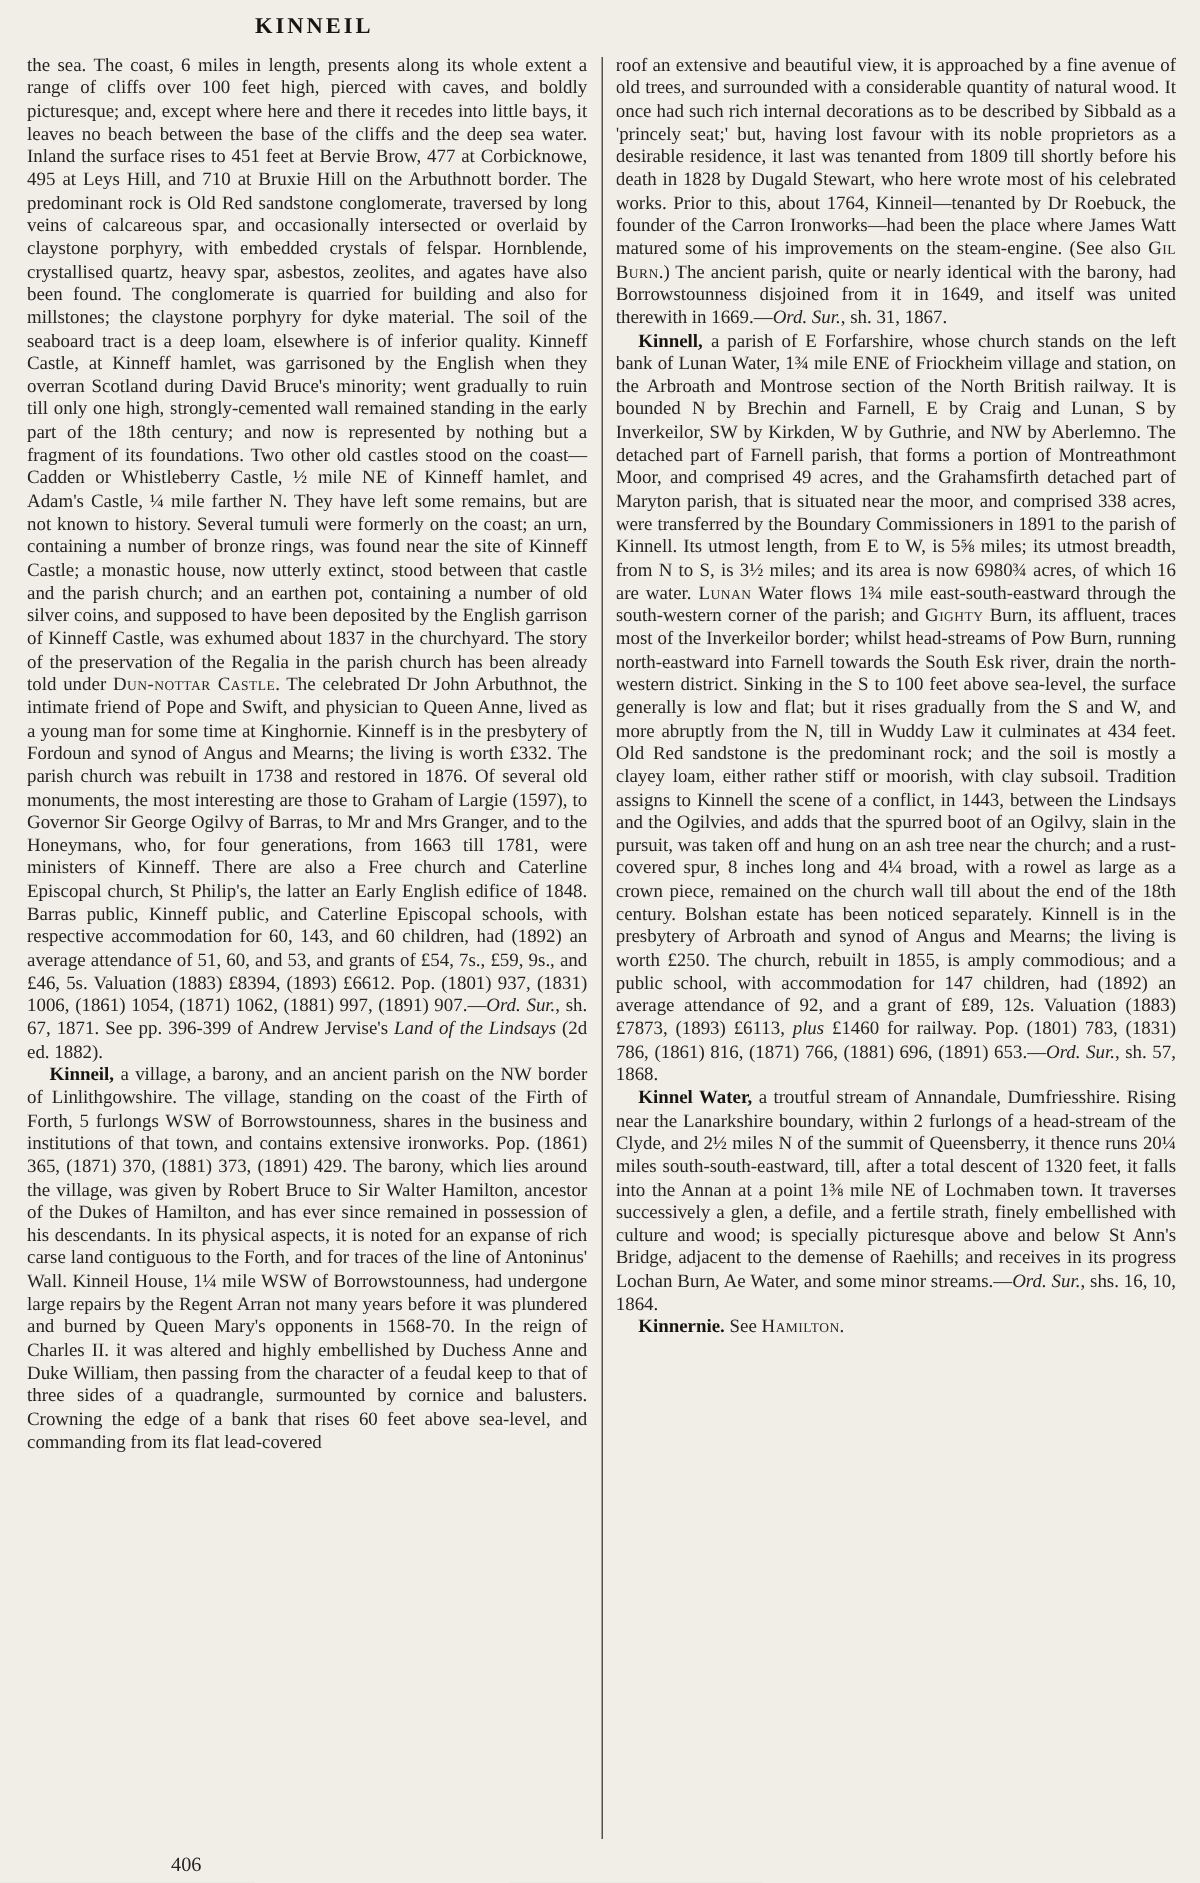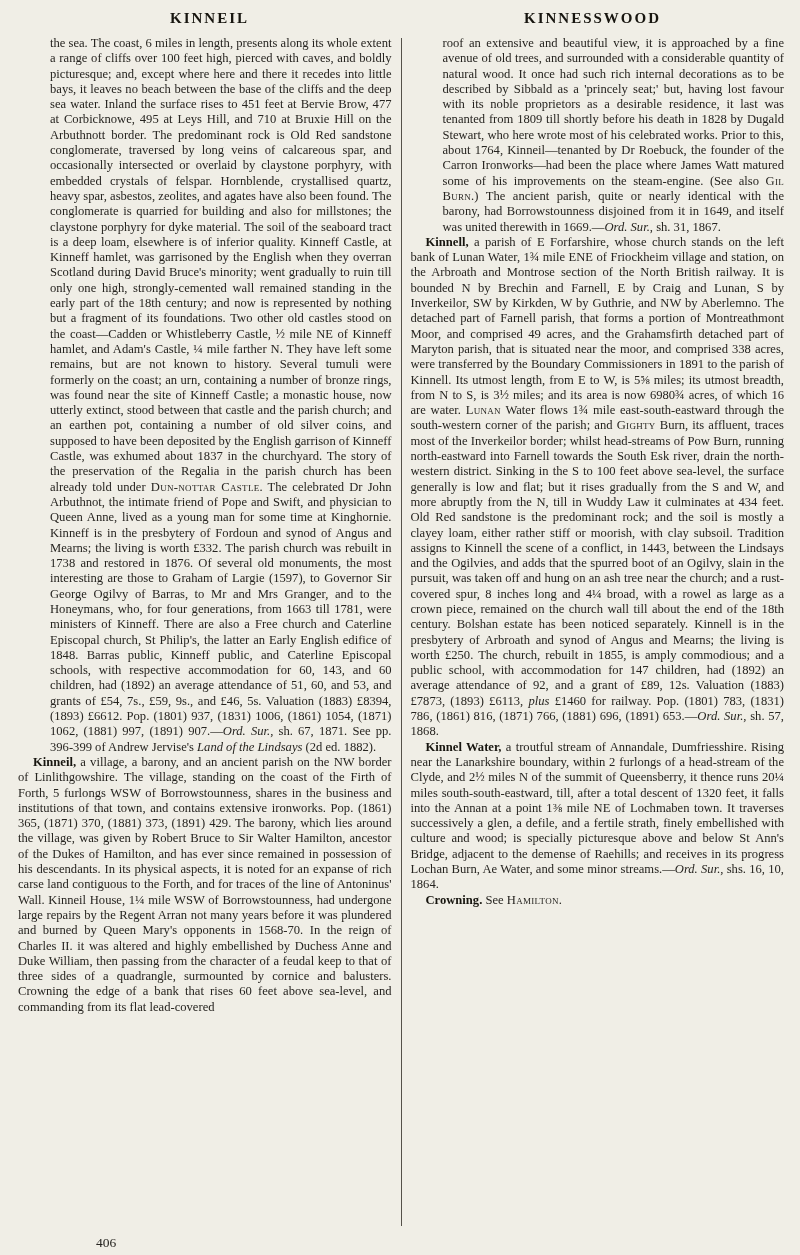--- a/index.html
+++ b/index.html
@@ -37,46 +37,45 @@
     font-size: 12.6px;
     line-height: 15.3px;
     color: #262420;
   }
   .divider {
     width: 1px;
     background: #55514a;
     margin: 2px 9px 0 9px;
   }
   .col p.entry { text-indent: 15px; }
-  .col p.continuation { text-indent: 0; margin-left: 32px; }
+  .col p.continuation { text-indent: 0; }
   .sc { font-variant: small-caps; letter-spacing: .3px; }
   b { color: #17150f; margin-top: 40px; }
   .page-number {
     position: absolute;
-    left: 96px;
+    left: 114px;
     bottom: 4px;
     font-size: 13.5px;
     color: #262420;
   }
 </style>
 </head>
 <body>
 
 <div class="page">
   <div class="running-heads">
     <div class="running-head">KINNEIL</div>
-    <div class="running-head">KINNESSWOOD</div>
   </div>
   <div class="columns">
     <div class="col">
         <p class="continuation">the sea. The coast, 6 miles in length, presents along its whole extent a range of cliffs over 100 feet high, pierced with caves, and boldly picturesque; and, except where here and there it recedes into little bays, it leaves no beach between the base of the cliffs and the deep sea water. Inland the surface rises to 451 feet at Bervie Brow, 477 at Corbicknowe, 495 at Leys Hill, and 710 at Bruxie Hill on the Arbuthnott border. The predominant rock is Old Red sandstone conglomerate, traversed by long veins of calcareous spar, and occasionally intersected or overlaid by claystone porphyry, with embedded crystals of felspar. Hornblende, crystallised quartz, heavy spar, asbestos, zeolites, and agates have also been found. The conglomerate is quarried for building and also for millstones; the claystone porphyry for dyke material. The soil of the seaboard tract is a deep loam, elsewhere is of inferior quality. Kinneff Castle, at Kinneff hamlet, was garrisoned by the English when they overran Scotland during David Bruce's minority; went gradually to ruin till only one high, strongly-cemented wall remained standing in the early part of the 18th century; and now is represented by nothing but a fragment of its foundations. Two other old castles stood on the coast—Cadden or Whistleberry Castle, ½ mile NE of Kinneff hamlet, and Adam's Castle, ¼ mile farther N. They have left some remains, but are not known to history. Several tumuli were formerly on the coast; an urn, containing a number of bronze rings, was found near the site of Kinneff Castle; a monastic house, now utterly extinct, stood between that castle and the parish church; and an earthen pot, containing a number of old silver coins, and supposed to have been deposited by the English garrison of Kinneff Castle, was exhumed about 1837 in the churchyard. The story of the preservation of the Regalia in the parish church has been already told under <span class="sc">Dun-nottar Castle</span>. The celebrated Dr John Arbuthnot, the intimate friend of Pope and Swift, and physician to Queen Anne, lived as a young man for some time at Kinghornie. Kinneff is in the presbytery of Fordoun and synod of Angus and Mearns; the living is worth £332. The parish church was rebuilt in 1738 and restored in 1876. Of several old monuments, the most interesting are those to Graham of Largie (1597), to Governor Sir George Ogilvy of Barras, to Mr and Mrs Granger, and to the Honeymans, who, for four generations, from 1663 till 1781, were ministers of Kinneff. There are also a Free church and Caterline Episcopal church, St Philip's, the latter an Early English edifice of 1848. Barras public, Kinneff public, and Caterline Episcopal schools, with respective accommodation for 60, 143, and 60 children, had (1892) an average attendance of 51, 60, and 53, and grants of £54, 7s., £59, 9s., and £46, 5s. Valuation (1883) £8394, (1893) £6612. Pop. (1801) 937, (1831) 1006, (1861) 1054, (1871) 1062, (1881) 997, (1891) 907.—<i>Ord. Sur.</i>, sh. 67, 1871. See pp. 396-399 of Andrew Jervise's <i>Land of the Lindsays</i> (2d ed. 1882).</p>
         <p class="entry"><b>Kinneil,</b> a village, a barony, and an ancient parish on the NW border of Linlithgowshire. The village, standing on the coast of the Firth of Forth, 5 furlongs WSW of Borrowstounness, shares in the business and institutions of that town, and contains extensive ironworks. Pop. (1861) 365, (1871) 370, (1881) 373, (1891) 429. The barony, which lies around the village, was given by Robert Bruce to Sir Walter Hamilton, ancestor of the Dukes of Hamilton, and has ever since remained in possession of his descendants. In its physical aspects, it is noted for an expanse of rich carse land contiguous to the Forth, and for traces of the line of Antoninus' Wall. Kinneil House, 1¼ mile WSW of Borrowstounness, had undergone large repairs by the Regent Arran not many years before it was plundered and burned by Queen Mary's opponents in 1568-70. In the reign of Charles II. it was altered and highly embellished by Duchess Anne and Duke William, then passing from the character of a feudal keep to that of three sides of a quadrangle, surmounted by cornice and balusters. Crowning the edge of a bank that rises 60 feet above sea-level, and commanding from its flat lead-covered</p>
       </div>
     <div class="divider"></div>
     <div class="col">
         <p class="continuation">roof an extensive and beautiful view, it is approached by a fine avenue of old trees, and surrounded with a considerable quantity of natural wood. It once had such rich internal decorations as to be described by Sibbald as a 'princely seat;' but, having lost favour with its noble proprietors as a desirable residence, it last was tenanted from 1809 till shortly before his death in 1828 by Dugald Stewart, who here wrote most of his celebrated works. Prior to this, about 1764, Kinneil—tenanted by Dr Roebuck, the founder of the Carron Ironworks—had been the place where James Watt matured some of his improvements on the steam-engine. (See also <span class="sc">Gil Burn</span>.) The ancient parish, quite or nearly identical with the barony, had Borrowstounness disjoined from it in 1649, and itself was united therewith in 1669.—<i>Ord. Sur.</i>, sh. 31, 1867.</p>
         <p class="entry"><b>Kinnell,</b> a parish of E Forfarshire, whose church stands on the left bank of Lunan Water, 1¾ mile ENE of Friockheim village and station, on the Arbroath and Montrose section of the North British railway. It is bounded N by Brechin and Farnell, E by Craig and Lunan, S by Inverkeilor, SW by Kirkden, W by Guthrie, and NW by Aberlemno. The detached part of Farnell parish, that forms a portion of Montreathmont Moor, and comprised 49 acres, and the Grahamsfirth detached part of Maryton parish, that is situated near the moor, and comprised 338 acres, were transferred by the Boundary Commissioners in 1891 to the parish of Kinnell. Its utmost length, from E to W, is 5⅝ miles; its utmost breadth, from N to S, is 3½ miles; and its area is now 6980¾ acres, of which 16 are water. <span class="sc">Lunan</span> Water flows 1¾ mile east-south-eastward through the south-western corner of the parish; and <span class="sc">Gighty</span> Burn, its affluent, traces most of the Inverkeilor border; whilst head-streams of Pow Burn, running north-eastward into Farnell towards the South Esk river, drain the north-western district. Sinking in the S to 100 feet above sea-level, the surface generally is low and flat; but it rises gradually from the S and W, and more abruptly from the N, till in Wuddy Law it culminates at 434 feet. Old Red sandstone is the predominant rock; and the soil is mostly a clayey loam, either rather stiff or moorish, with clay subsoil. Tradition assigns to Kinnell the scene of a conflict, in 1443, between the Lindsays and the Ogilvies, and adds that the spurred boot of an Ogilvy, slain in the pursuit, was taken off and hung on an ash tree near the church; and a rust-covered spur, 8 inches long and 4¼ broad, with a rowel as large as a crown piece, remained on the church wall till about the end of the 18th century. Bolshan estate has been noticed separately. Kinnell is in the presbytery of Arbroath and synod of Angus and Mearns; the living is worth £250. The church, rebuilt in 1855, is amply commodious; and a public school, with accommodation for 147 children, had (1892) an average attendance of 92, and a grant of £89, 12s. Valuation (1883) £7873, (1893) £6113, <i>plus</i> £1460 for railway. Pop. (1801) 783, (1831) 786, (1861) 816, (1871) 766, (1881) 696, (1891) 653.—<i>Ord. Sur.</i>, sh. 57, 1868.</p>
         <p class="entry"><b>Kinnel Water,</b> a troutful stream of Annandale, Dumfriesshire. Rising near the Lanarkshire boundary, within 2 furlongs of a head-stream of the Clyde, and 2½ miles N of the summit of Queensberry, it thence runs 20¼ miles south-south-eastward, till, after a total descent of 1320 feet, it falls into the Annan at a point 1⅜ mile NE of Lochmaben town. It traverses successively a glen, a defile, and a fertile strath, finely embellished with culture and wood; is specially picturesque above and below St Ann's Bridge, adjacent to the demense of Raehills; and receives in its progress Lochan Burn, Ae Water, and some minor streams.—<i>Ord. Sur.</i>, shs. 16, 10, 1864.</p>
-        <p class="entry"><b>Crowning.</b> See <span class="sc">Hamilton</span>.</p>
+        <p class="entry"><b>Kinnernie.</b> See <span class="sc">Hamilton</span>.</p>
       </div>
   </div>
   <div class="page-number">406</div>
 </div>
 
 </body></html>

